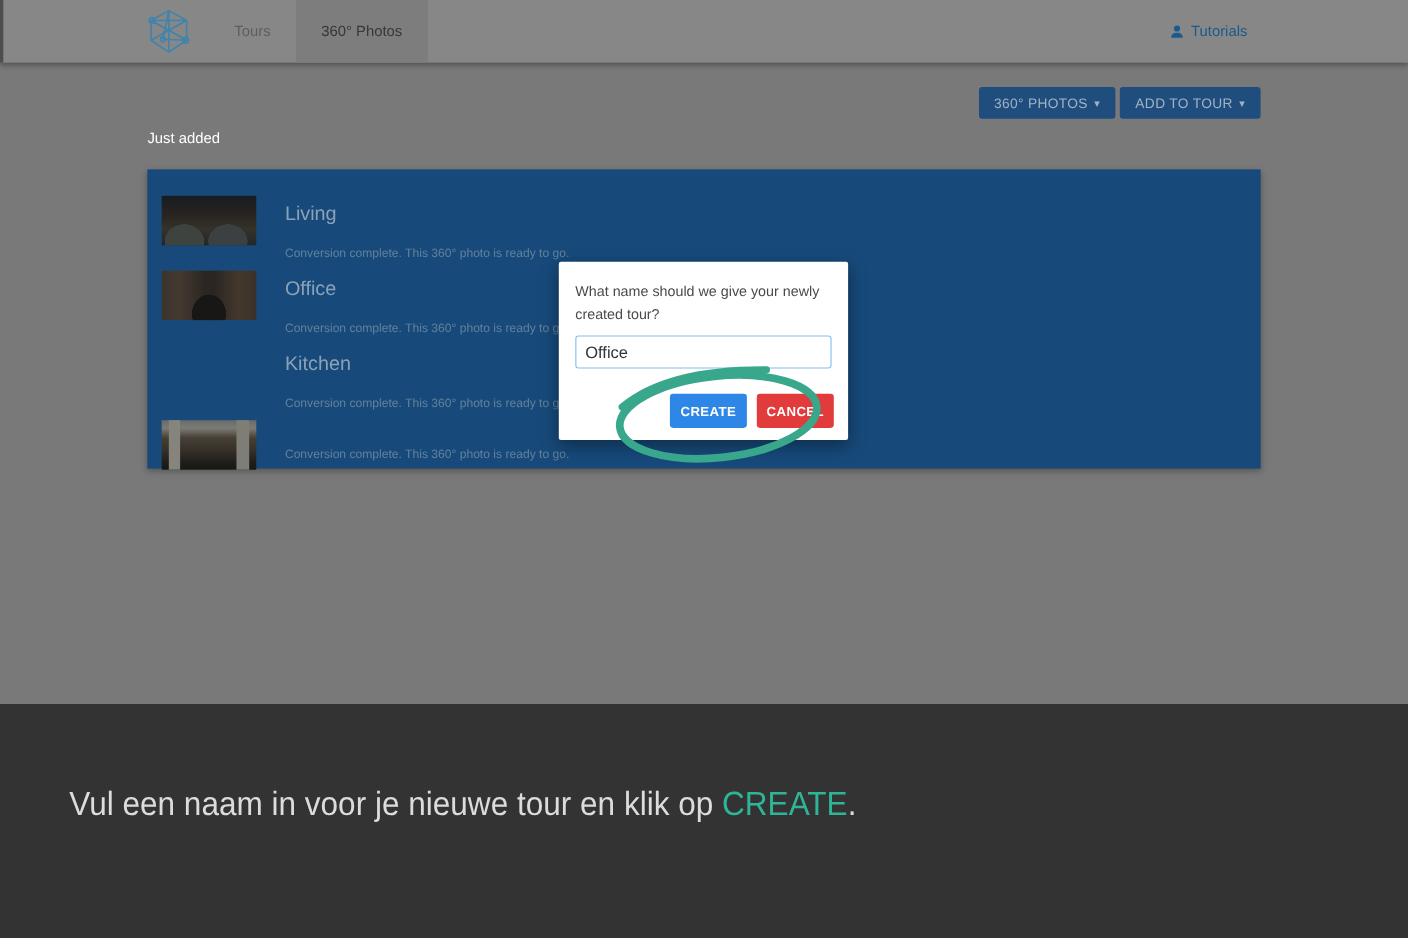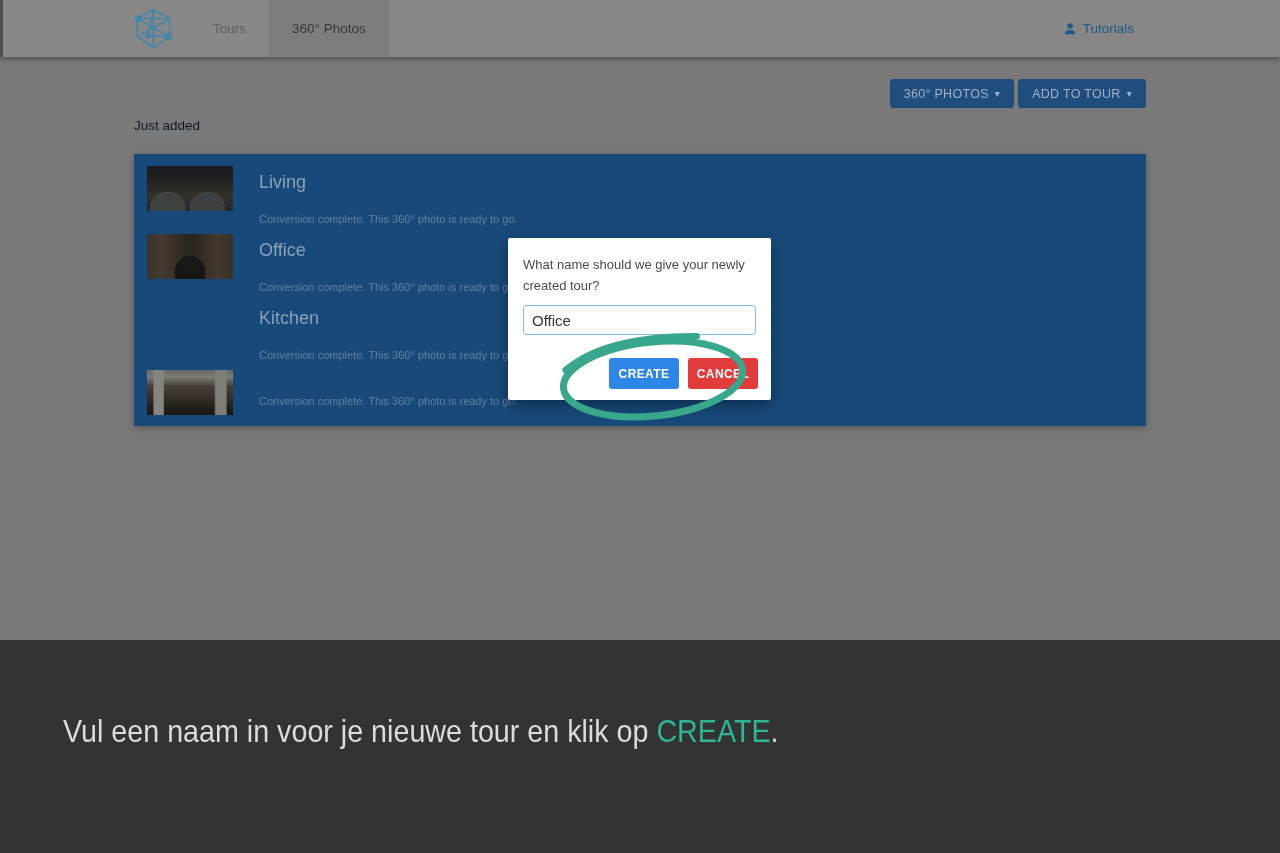--- a/index.html
+++ b/index.html
@@ -23,25 +23,25 @@
                gap:6px; color:#1b5a8b; font-size:13.5px; cursor:pointer; }
   .user-icon svg { display:block; }
 
   
   .toolbar { position:absolute; top:79px; right:134px; display:flex; gap:4px; }
   .tb-btn { height:29px; padding:0 14px; background:#1e4d7e; border:none; border-radius:3px;
             color:#a2b2c4; font-size:12.5px; font-family:"Liberation Sans",sans-serif;
             display:flex; align-items:center; gap:6px; letter-spacing:0.3px; cursor:pointer; }
   .tb-caret { font-size:10px; position:relative; top:0px; }
 
-  .just-added { position:absolute; left:134px; top:118px; font-size:13.5px; color:#0f172a; }
+  .just-added { position:absolute; left:134px; top:118px; font-size:13.5px; color:#ffffff; }
 
   
   .panel { position:absolute; left:134px; top:154px; width:1012px; height:272px; background:#174a7b;
-           box-shadow:0 2px 6px rgba(0,0,0,0.3); padding:12px 13px; }
+           box-shadow:0 2px 6px rgba(0,0,0,0.3); padding:24px 13px; }
   .photo-row { display:flex; align-items:flex-start; height:45px; margin-bottom:23px; cursor:pointer; }
   .thumb { width:86px; height:45px; flex:none; margin-right:26px; }
   .thumb-living { background:
       radial-gradient(ellipse 30px 26px at 24% 92%, #3f433f 0 59%, rgba(0,0,0,0) 60%),
       radial-gradient(ellipse 30px 26px at 70% 92%, #3c4042 0 59%, rgba(0,0,0,0) 60%),
       linear-gradient(180deg,#171b21 0%,#282420 38%,#35322b 68%,#23262a 100%); }
   .thumb-office { background:
       radial-gradient(ellipse 26px 30px at 50% 88%, #191715 0 59%, rgba(0,0,0,0) 60%),
       linear-gradient(90deg,#3a332c 0%,#453a30 18%,#2b2622 46%,#2b2622 56%,#44382d 82%,#393129 100%); }
   .thumb-entrance { background:

